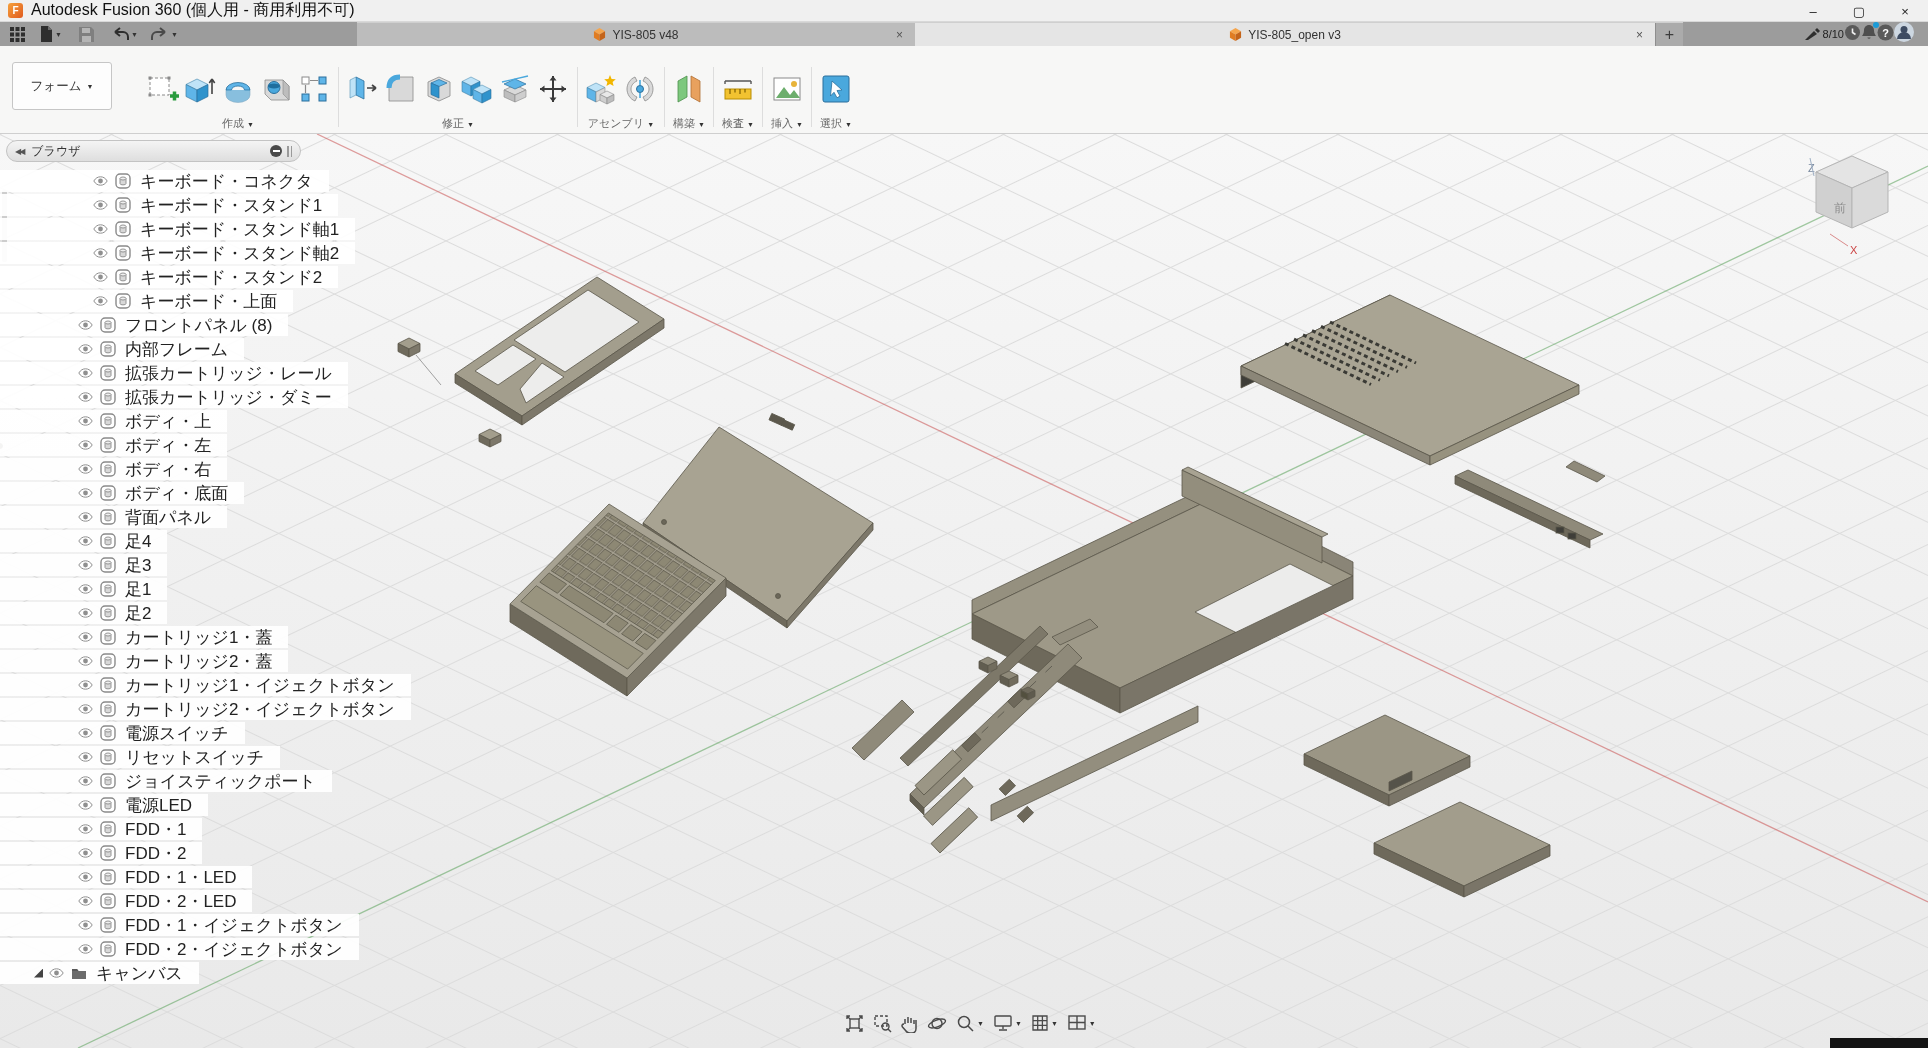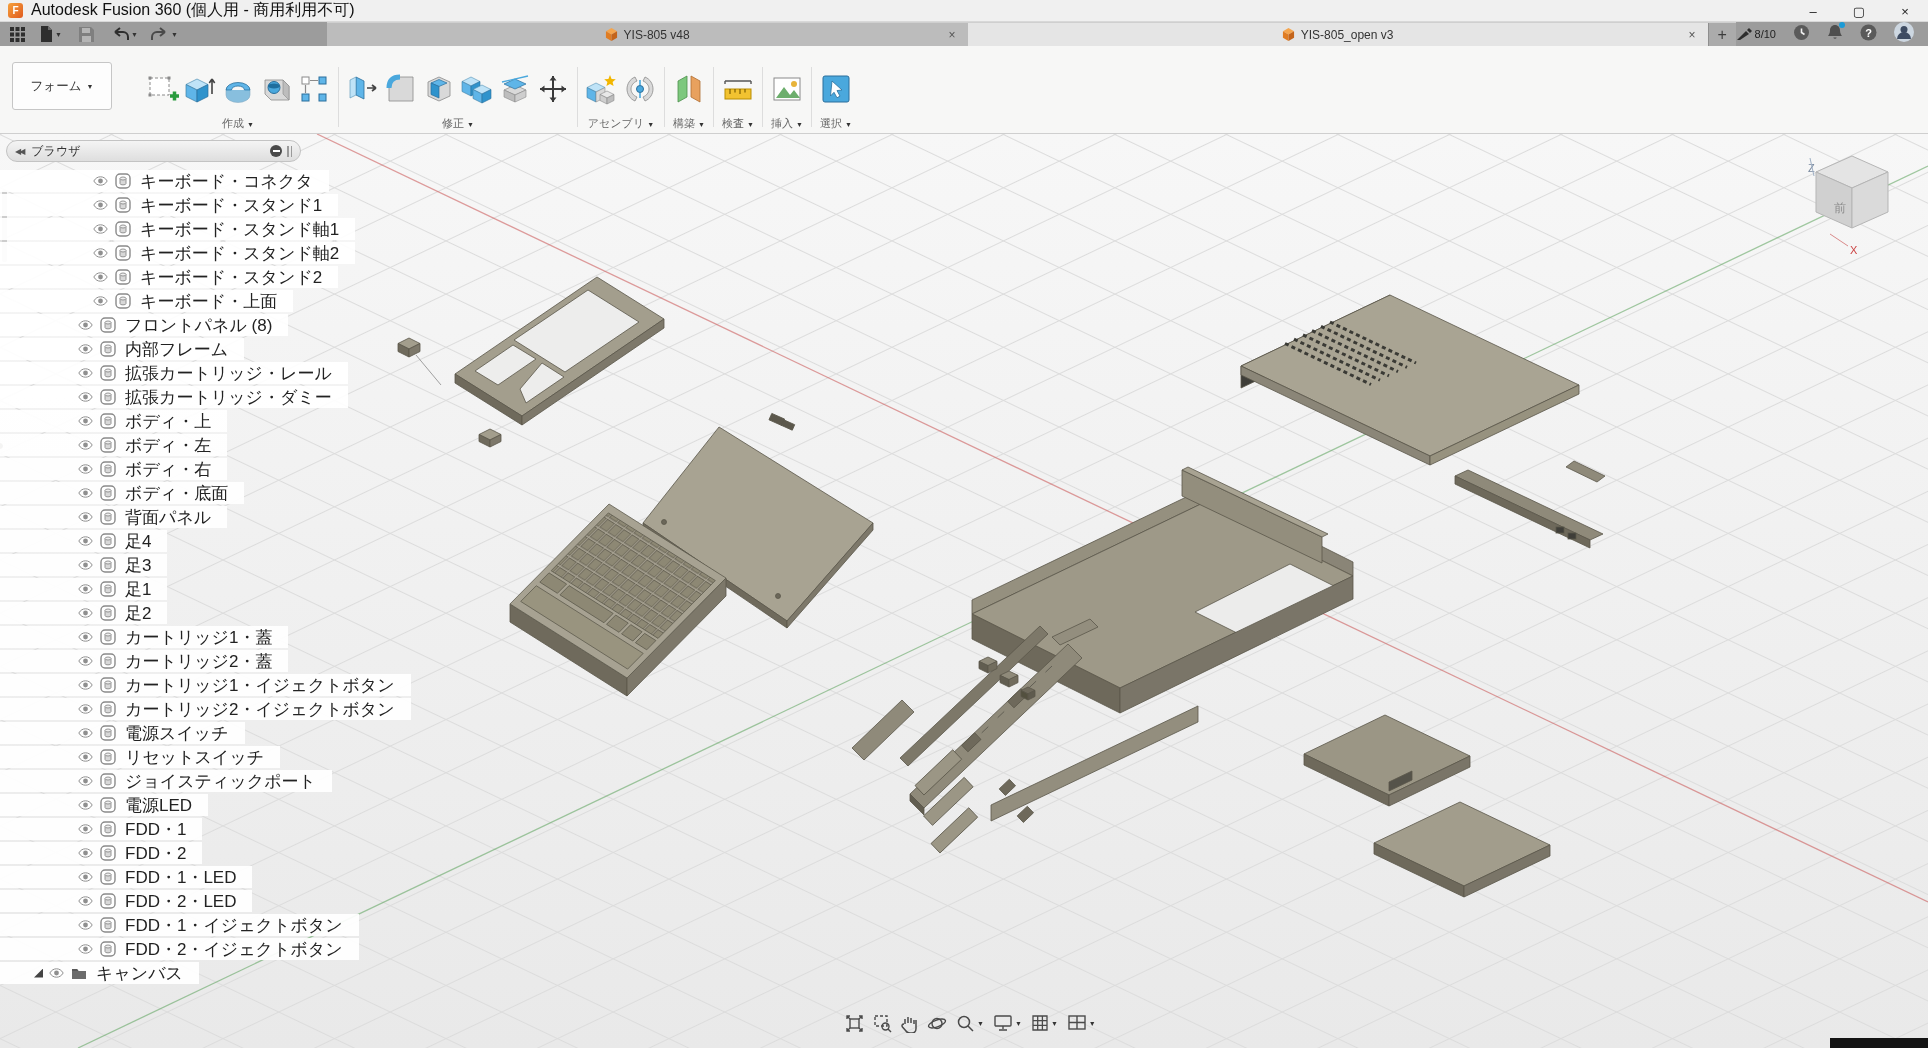--- a/index.html
+++ b/index.html
@@ -12,26 +12,26 @@
   .win-controls{position:absolute;right:0;top:0;height:22px;display:flex}
   .win-btn{width:46px;height:22px;display:flex;align-items:center;justify-content:center;font-size:13px;color:#222}
   
   .tabrow{height:24px;background:#9c9c9c;display:flex;align-items:stretch}
   .qat{width:357px;display:flex;align-items:center;gap:7px;padding:0 10px}
   .qat .qbtn{display:flex;align-items:center;gap:2px}
   .qat svg{display:block}
   .dd{font-size:7px;color:#333;line-height:1}
   .doc-tabs{display:flex;border-top:1px solid #cfcfcf}
   .dtab{position:relative;display:flex;align-items:center;justify-content:center;gap:6px;font-size:12px;color:#333}
-  .dtab.t1{width:641px;background:#bcbcbc}
+  .dtab.t1{width:558px;background:#bcbcbc}
   .dtab.t2{width:740px;background:#e5e5e5}
   .tab-close{position:absolute;right:12px;font-size:12px;color:#555}
   .cube-ico{width:13px;height:13px}
   .plus-btn{width:28px;display:flex;align-items:center;justify-content:center;background:#ababab;color:#3c3c3c;font-size:16px;border-left:1px solid #8e8e8e}
-  .right-cluster{flex:1;display:flex;align-items:center;justify-content:flex-end;gap:17px;padding-right:14px}
+  .right-cluster{flex:1;display:flex;align-items:center;justify-content:flex-end;padding-right:14px}
   .badge-8{display:flex;align-items:center;gap:3px;font-size:11px;color:#222}
   
   .ribbon{height:88px;background:#f7f7f6;border-bottom:1px solid #cfcfcf;position:relative}
   .rtabs{position:absolute;left:128px;top:2px;height:18px;display:flex;align-items:flex-end;gap:0}
   .rtab{font-size:12px;color:#555;padding:1px 16px 3px;border-bottom:3px solid transparent;white-space:nowrap}
   .rtab.active{color:#0696d7;border-bottom-color:#0696d7;font-weight:bold}
   .rtab.gap{margin-left:54px}
   .design-btn{position:absolute;left:12px;top:16px;width:100px;height:48px;background:#fdfdfd;border:1px solid #c6c6c6;border-radius:3px;display:flex;align-items:center;justify-content:center;font-size:12.5px;color:#333;gap:5px}
   .groups{position:absolute;left:138px;top:20px;display:flex;align-items:flex-start}
   .group{display:flex;flex-direction:column;align-items:center;padding:0 7px}

